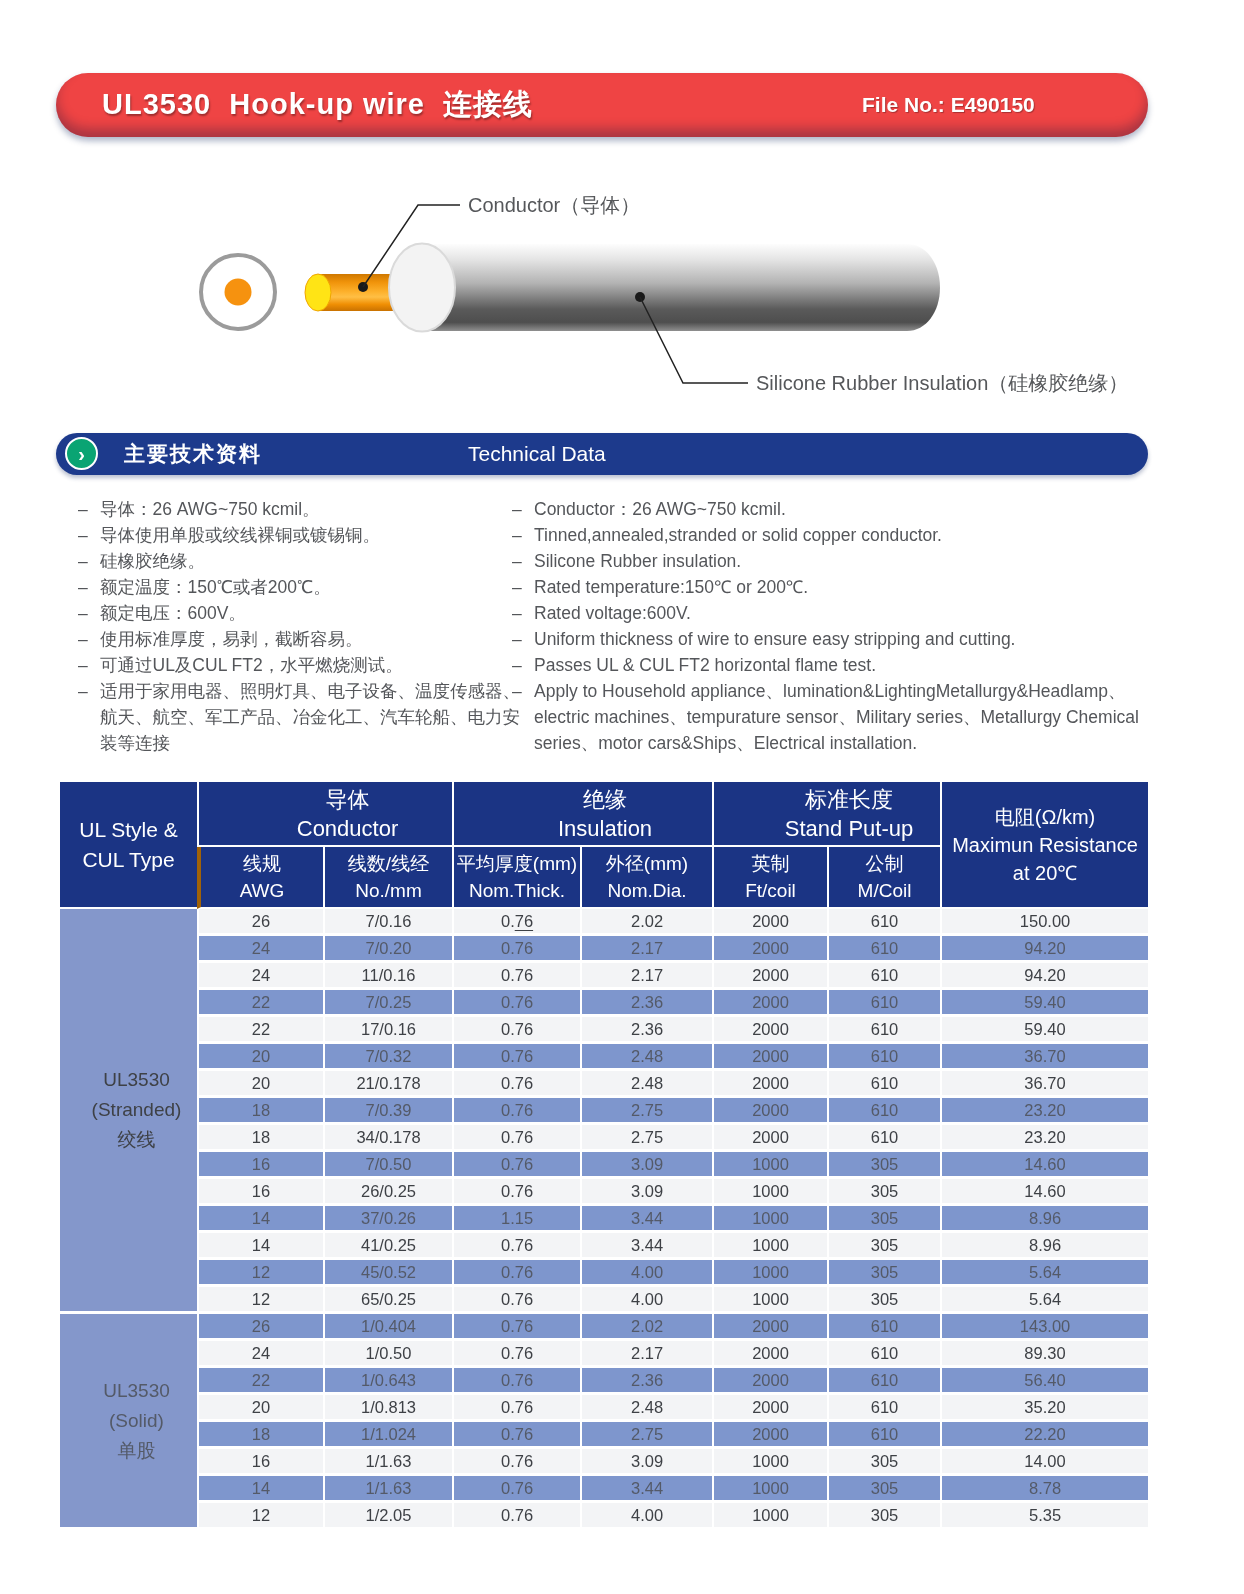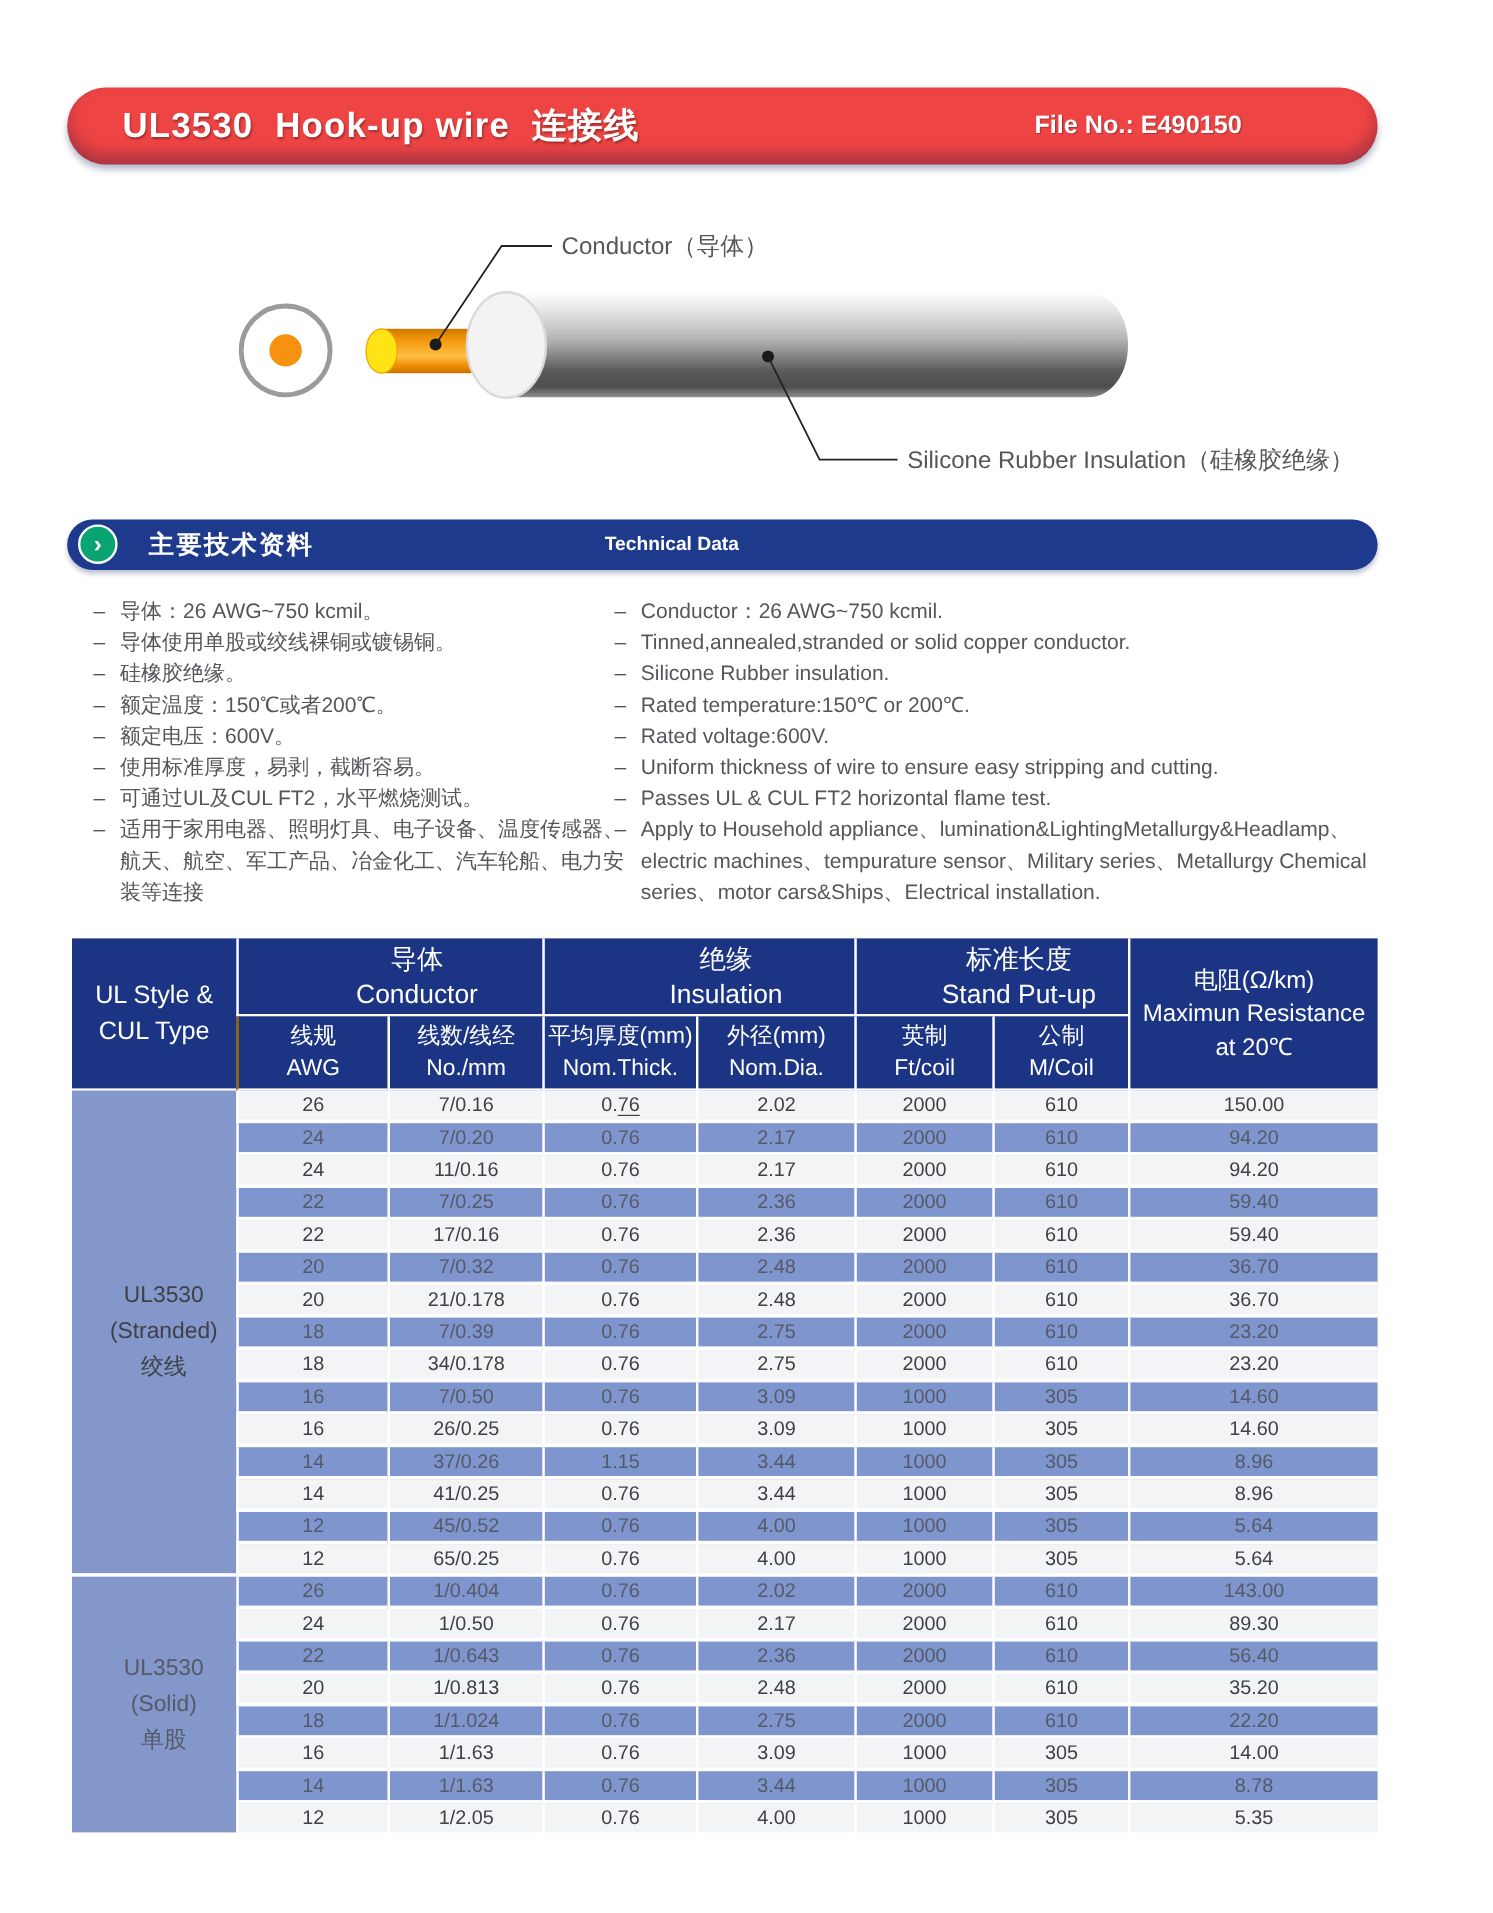--- a/index.html
+++ b/index.html
@@ -36,42 +36,42 @@
   }
   .chevron-badge {
     position:absolute; left:9px; top:4px; width:33px; height:33px; border-radius:50%;
     background:#0aa473; border:2px solid #ffffff; box-sizing:border-box;
     display:flex; align-items:center; justify-content:center;
     color:#fff; font-size:20px; font-weight:bold; line-height:1;
   }
   .sec-cn { position:absolute; left:68px; top:50%; transform:translateY(-50%);
             font-size:21px; font-weight:bold; letter-spacing:2px; }
   .sec-en { position:absolute; left:412px; top:50%; transform:translateY(-50%);
-            font-size:16px; font-weight:bold;margin-left:36px; }
+            font-size:21px; font-weight:normal; }
 
   
   .bullets { position:absolute; margin:0; padding:0; list-style:none;
              color:#54565a; font-size:17.5px; line-height:26px; }
   .bullets li { display:flex; margin:0; }
   .bullets .dash { flex:0 0 22px; }
   .bullets-cn { left:78px;  top:496px; width:452px; }
   .bullets-en { left:512px; top:496px; width:666px; }
 
   
   .spec-table {
     position:absolute; left:60px; top:782px; width:1088px;
     border-collapse:separate; border-spacing:0; table-layout:fixed;
   }
   .spec-table th, .spec-table td { box-sizing:border-box; padding:0; text-align:center; }
   .spec-table thead th {
     background:#1b3484; color:#ffffff; font-weight:normal;
     border-left:2px solid #ffffff; border-bottom:2px solid #ffffff;
   }
   .spec-table thead th:first-child { border-left:none; }
-  .spec-table thead tr.subrow th:first-child { border-left:2px solid #a16207; }
+  .spec-table thead tr.subrow th:first-child { border-left:4px solid #a16207; }
   .spec-table th.corner { height:123px; font-size:21px; line-height:30px; }
   .spec-table th.group  { height:65px;  font-size:22px; line-height:29px;padding-left:44px; }
   .spec-table th.sub    { height:62px;  font-size:19px; line-height:27px; }
   .spec-table th.res    { font-size:20px; line-height:28px; }
   .spec-table tbody td {
     height:27px; font-size:16.5px;
     border-left:2px solid #ffffff; border-bottom:3px solid #ffffff;
   }
   .spec-table tbody tr.r-white td { background:#f3f4f6; color:#3e4146; }
   .spec-table tbody tr.r-blue  td { background:#7e96cd; color:#545a68; }

